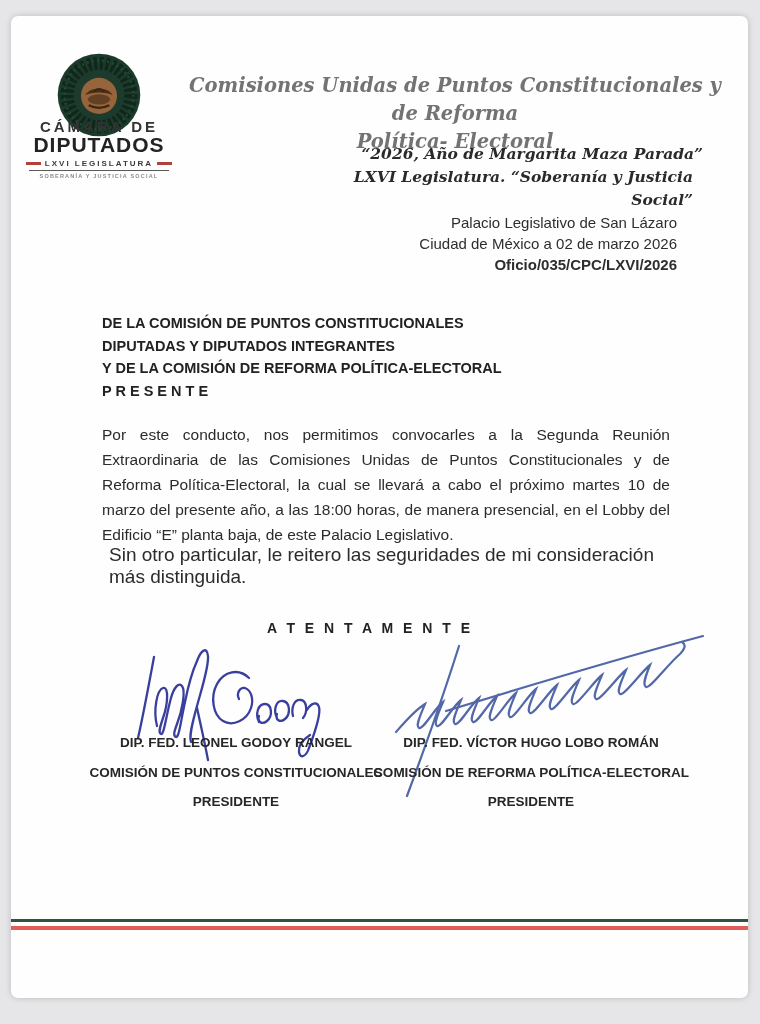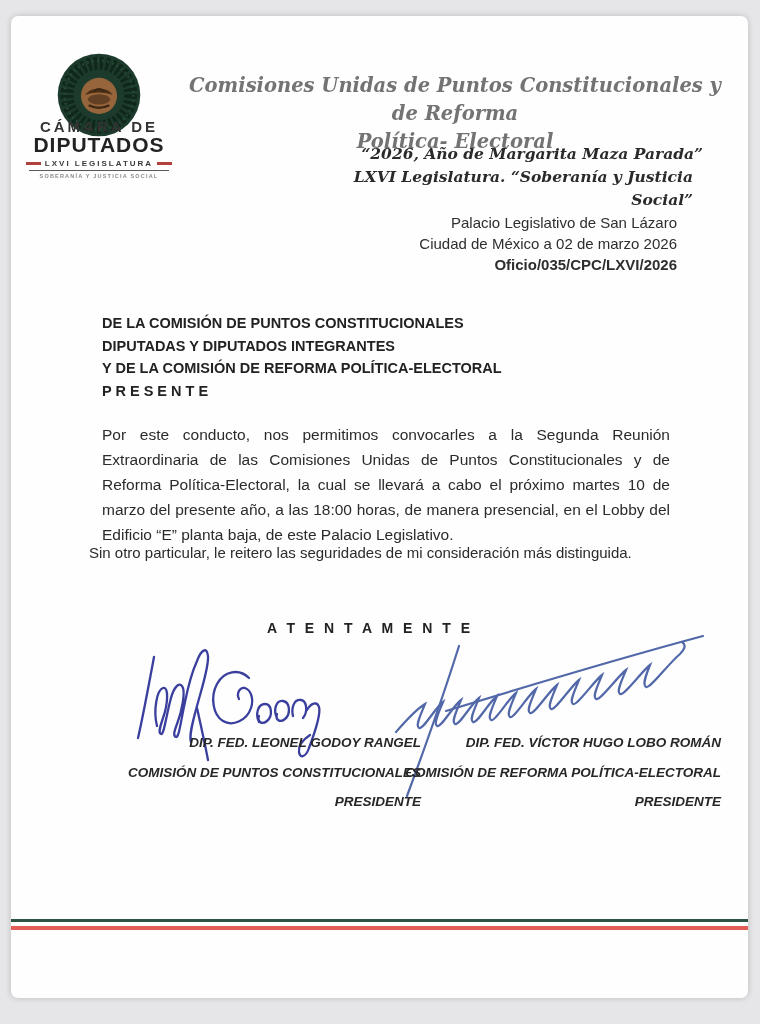--- a/index.html
+++ b/index.html
@@ -40,27 +40,27 @@
     font-size:15px;line-height:21px;color:#2e2e2e;}
   .meta .oficio{font-weight:bold;}
 
   
   .addressee{left:91px;top:296px;width:480px;
     font-size:14.5px;font-weight:bold;line-height:22.5px;color:#222;}
 
   
   .body-p1{left:91px;top:406px;width:568px;font-size:15.5px;line-height:25px;
     color:#2b2b2b;text-align:justify;}
-  .body-p2{left:78px;top:528px;width:568px;font-size:15px;color:#2b2b2b;}
+  .body-p2{left:98px;top:528px;width:568px;font-size:19px;color:#2b2b2b;}
   .salutation{left:75px;top:604px;width:568px;text-align:center;
     font-size:14px;font-weight:bold;letter-spacing:3px;color:#222;}
 
   
   .sig-overlay{left:0;top:0;width:737px;height:982px;pointer-events:none;}
-  .sig-col{font-size:13.5px;font-weight:bold;color:#272727;text-align:right;font-style:italic;}
+  .sig-col{font-size:13.5px;font-weight:bold;color:#272727;text-align:center;}
   .sig-col div{margin-bottom:14.5px;}
   .sig-left{left:40px;top:719px;width:370px;}
   .sig-right{left:330px;top:719px;width:380px;}
 
   
   .rule-green{left:0;top:903px;width:737px;height:3px;}
   .rule-red{left:0;top:910px;width:737px;height:4px;}
   .footer-text{left:0;top:934px;width:737px;text-align:center;
     font-size:13.5px;line-height:25px;color:#6b6b6b;letter-spacing:.2px;}
 </style>

